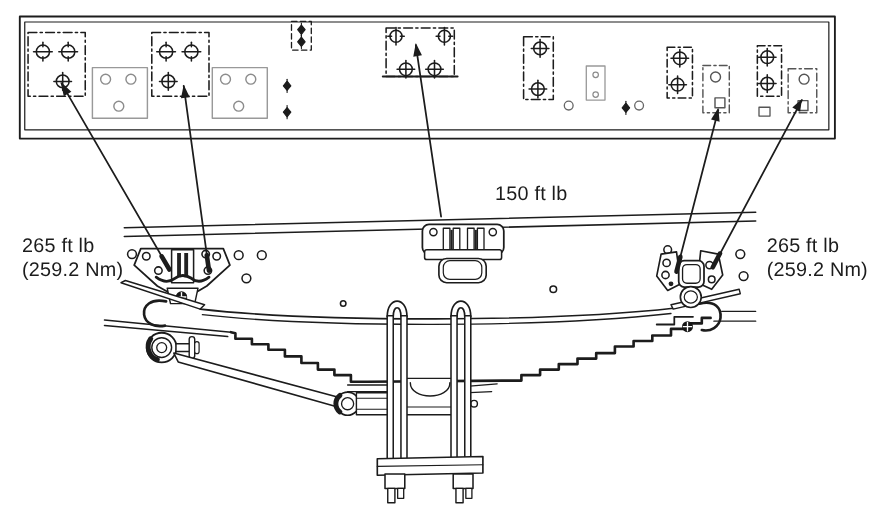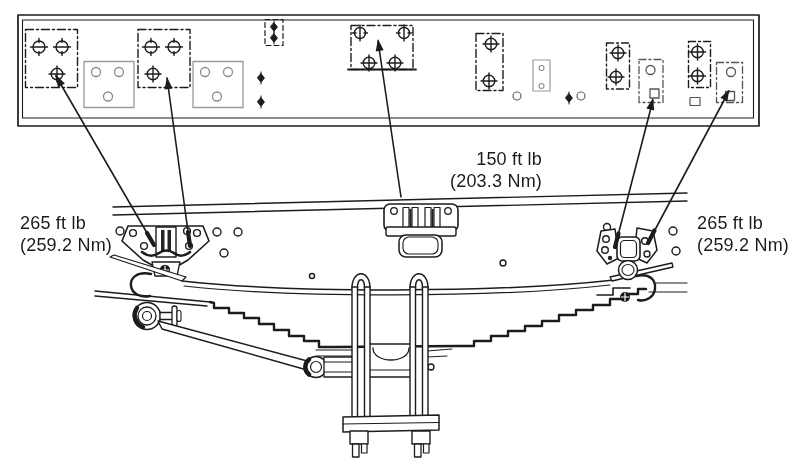--- a/index.html
+++ b/index.html
@@ -6,21 +6,21 @@
   #stage{
     position:relative;width:799px;height:462px;background:#ffffff;overflow:hidden;
     font-family:"Liberation Sans", sans-serif;
   }
   #drawing{position:absolute;left:0;top:0;}
   .callout{
     position:absolute;color:#1c1c1c;font-size:18px;line-height:22px;
     letter-spacing:.2px;white-space:nowrap;
   }
   .callout-left{left:20px;top:212px;}
-  .callout-center{left:450px;top:148px;text-align:right;}
+  .callout-center{left:450px;top:165px;}
   .callout-right{left:697px;top:212px;}
 </style>
 </head>
 <body>
 
 <div id="stage">
 
 <svg id="drawing" width="799" height="462" viewBox="0 0 799 462" fill="none" stroke-linecap="round" stroke-linejoin="round">
 
   <defs>
@@ -305,20 +305,19 @@
     </g>
   </g>
 </svg>
 
   <div class="callout callout-left">
     <div>265 ft lb</div>
     <div>(259.2 Nm)</div>
   </div>
   <div class="callout callout-center">
     <div>150 ft lb</div>
-    <div>(203.3 Nm)</div>
   </div>
   <div class="callout callout-right">
     <div>265 ft lb</div>
     <div>(259.2 Nm)</div>
   </div>
 
 </div>
 
 </body></html>

